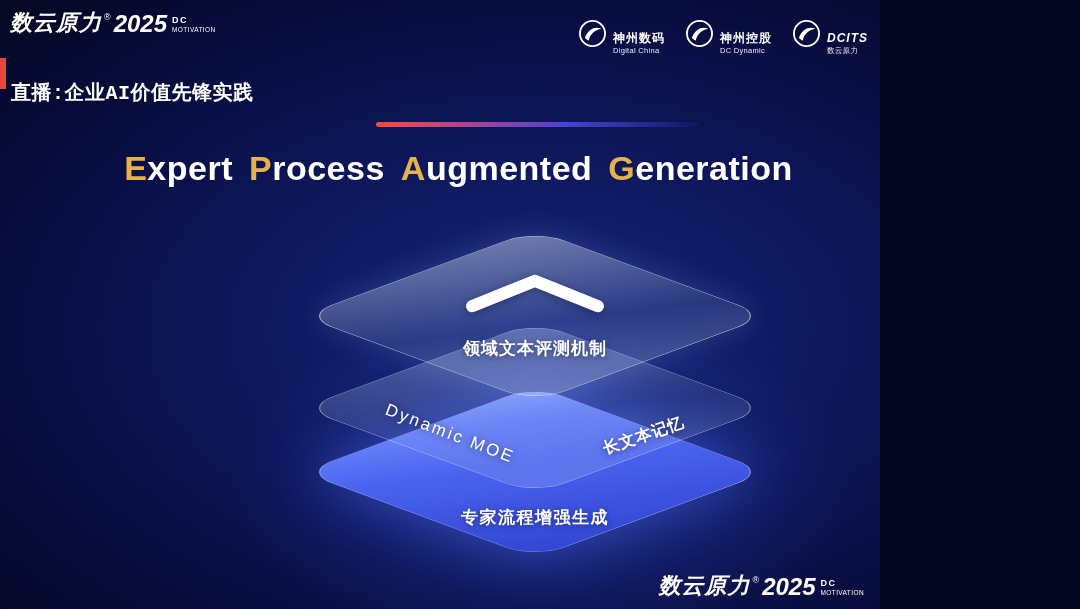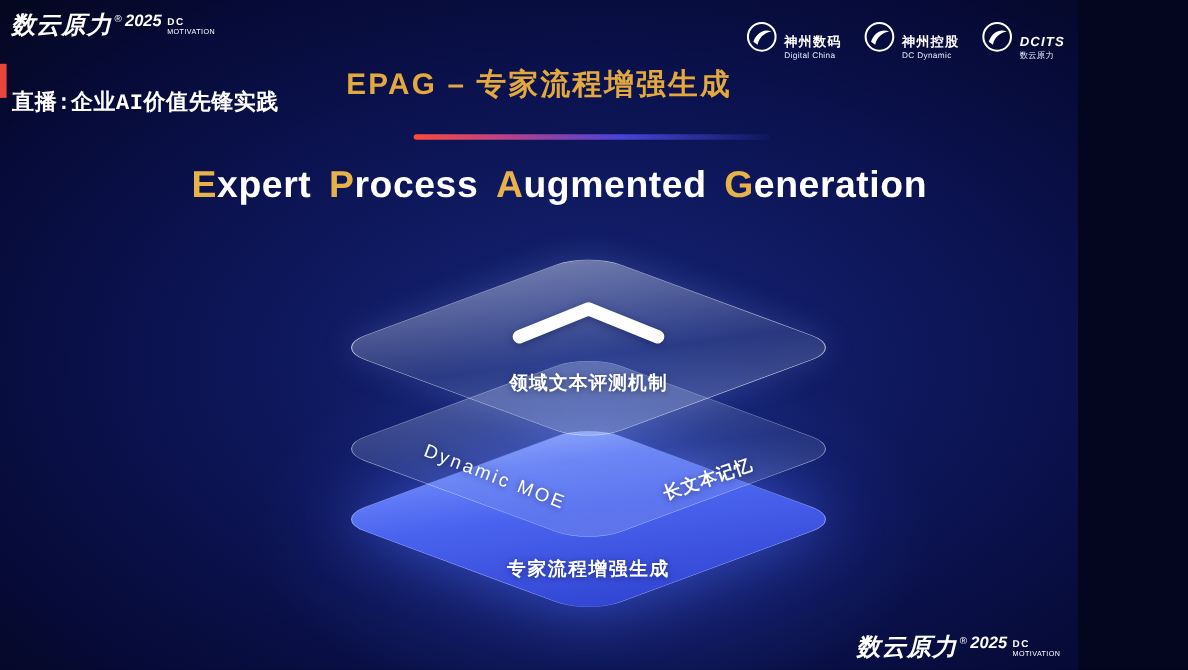--- a/index.html
+++ b/index.html
@@ -1,35 +1,35 @@
 <!DOCTYPE html>
 <html><head>
 <meta charset="utf-8">
 <style>
   * { box-sizing: border-box; }
   html,body { margin:0; padding:0; background:#04061f; }
   .slide {
     position: relative;
-    width: 980px;
+    width: 880px;
     height: 609px;
     overflow: hidden;
     font-family: "Liberation Sans", "DejaVu Sans", sans-serif;
     color: #ffffff;
     background:
       radial-gradient(ellipse 430px 240px at 540px 480px, rgba(62,92,225,0.38), rgba(0,0,0,0) 72%),
       radial-gradient(ellipse 760px 460px at 540px 330px, #16267a 0%, #0c1454 48%, #060a36 82%, #04071f 100%);
   }
 
   
   .brand { display:flex; align-items:flex-start; line-height:1; white-space:nowrap; }
   .brand-top { position:absolute; left:10px; top:12px; }
   .brand-bottom { position:absolute; right:16px; bottom:10px; }
   .brand-cn { font-size:22px; font-weight:bold; font-style:italic; letter-spacing:1px; }
   .brand-reg { font-size:9px; margin:1px 1px 0 2px; }
-  .brand-year { font-size:15px; font-weight:bold; font-style:italic; margin-left:2px; }
+  .brand-year { font-size:24px; font-weight:bold; font-style:italic; margin-left:2px; }
   .brand-tag { display:flex; flex-direction:column; margin-left:5px; margin-top:4px; }
   .brand-tag .l1 { font-size:9px; font-weight:bold; letter-spacing:1.5px; }
   .brand-tag .l2 { font-size:6.5px; letter-spacing:0.4px; margin-top:2px; }
 
   
   .live-bar { position:absolute; left:0; top:58px; width:6px; height:31px; background:#e8453c; }
   .live-label { position:absolute; left:11px; top:79px; font-size:20px; font-weight:bold; letter-spacing:0.5px;font-family:Liberation Mono, monospace; }
 
   
   .epag-title {
@@ -103,21 +103,20 @@
     <span class="brand-year">2025</span>
     <span class="brand-tag">
       <span class="l1">DC</span>
       <span class="l2">MOTIVATION</span>
     </span>
   </div>
 
   <div class="live-bar"></div>
   <div class="live-label">直播:企业AI价值先锋实践</div>
 
-  <div class="epag-title">EPAG – 专家流程增强生成</div>
   <div class="divider"></div>
 
   <h1 class="en-title">
     <span class="word"><span class="accent">E</span><span>xpert</span></span><span class="word"><span class="accent">P</span><span>rocess</span></span><span class="word"><span class="accent">A</span><span>ugmented</span></span><span class="word"><span class="accent">G</span><span>eneration</span></span>
   </h1>
 
   <div class="partners">
     <div class="partner">
       <svg class="p-icon" viewBox="0 0 36 36" width="29" height="29">
         <circle cx="18" cy="18" r="15.6" fill="none" stroke="#ffffff" stroke-width="2.3"></circle>

